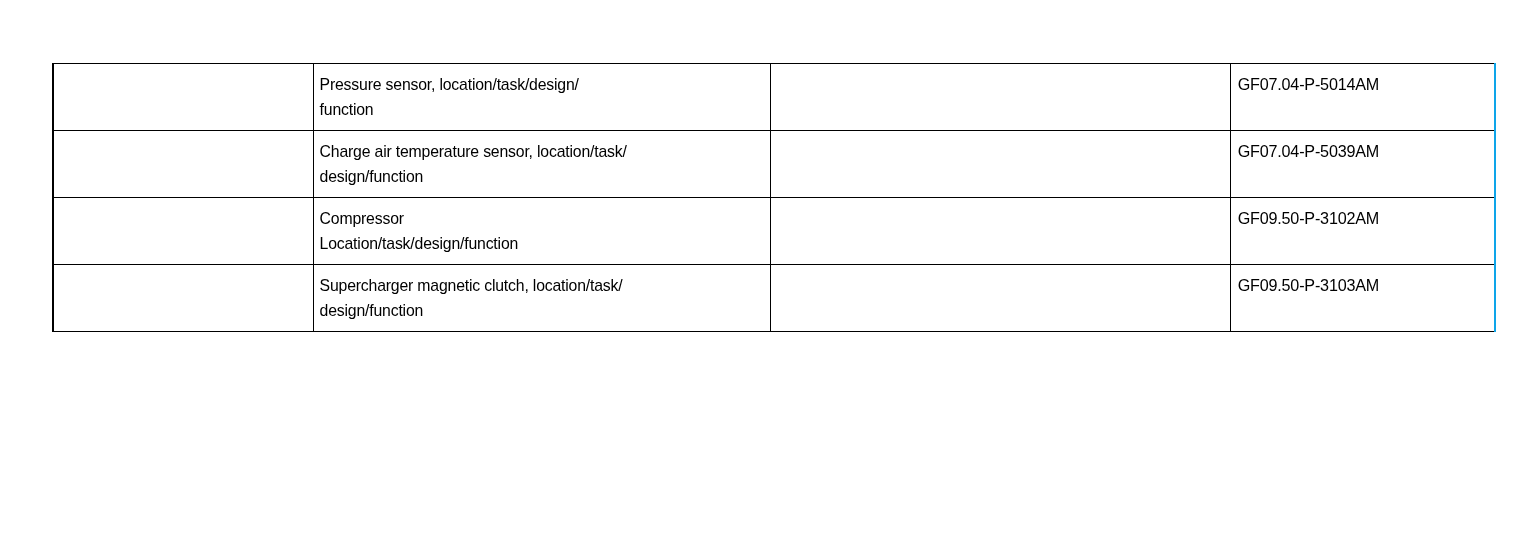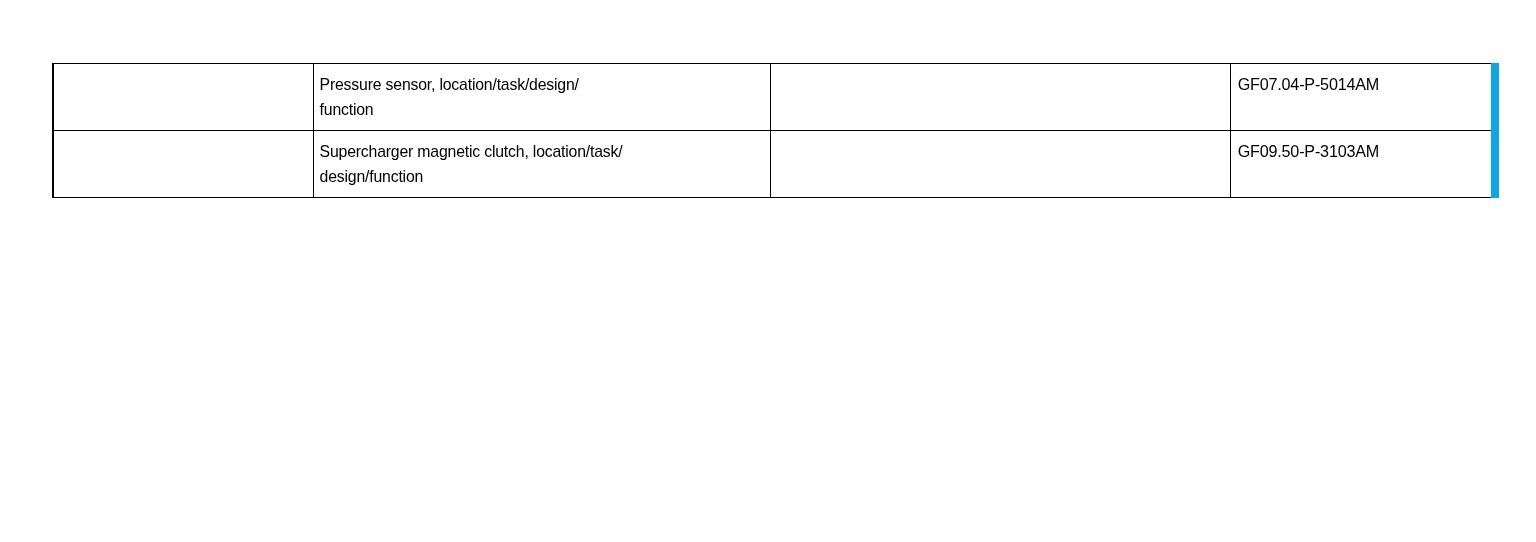--- a/index.html
+++ b/index.html
@@ -43,21 +43,21 @@
     border-right: 1px solid #000;
     border-top: 1px solid #000;
     border-bottom: 1px solid #000;
     vertical-align: top;
     padding: 0;
     background: #ffffff;
   }
 
   
   #doc-table tr > td:first-child { border-left: 2px solid #000; }
-  #doc-table tr > td:last-child  { border-right: 8px solid #0ea5e9; }
+  #doc-table tr > td:last-child  { border-right: 2px solid #0ea5e9; }
 
   
   tr.rule-top-thin    > td { border-top: 1px solid #000; }
   tr.rule-top-thick   > td { border-top: 3px solid #000; }
   tr.rule-bot-thin    > td { border-bottom: 1px solid #000; }
   tr.rule-bot-thick   > td { border-bottom: 3px solid #000; }
 
   
   .cell-text {
     font-family: "Liberation Sans", "DejaVu Sans", sans-serif;
@@ -104,23 +104,53 @@
 function</div>
         </td>
         <td>
           <div class="cell-text"></div>
         </td>
         <td>
           <div class="cell-text code">GF07.04-P-5014AM</div>
         </td>
       </tr>
 
+      <tr class="rule-top-thick rule-bot-thin">
+        <td>
+          <div class="cell-blank"></div>
+        </td>
+        <td>
+          <div class="cell-text">Charge air temperature sensor, location/task/
+design/function</div>
+        </td>
+        <td>
+          <div class="cell-text"></div>
+        </td>
+        <td>
+          <div class="cell-text code">GF07.04-P-5039AM</div>
+        </td>
+      </tr>
 
 
 
+      <tr class="rule-top-thick rule-bot-thin">
+        <td>
+          <div class="cell-blank"></div>
+        </td>
+        <td>
+          <div class="cell-text">Compressor
+Location/task/design/function</div>
+        </td>
+        <td>
+          <div class="cell-text"></div>
+        </td>
+        <td>
+          <div class="cell-text code">GF09.50-P-3102AM</div>
+        </td>
+      </tr>
 
       <tr class="rule-top-thin rule-bot-thick">
         <td>
           <div class="cell-blank"></div>
         </td>
         <td>
           <div class="cell-text">Supercharger magnetic clutch, location/task/
 design/function</div>
         </td>
         <td>

